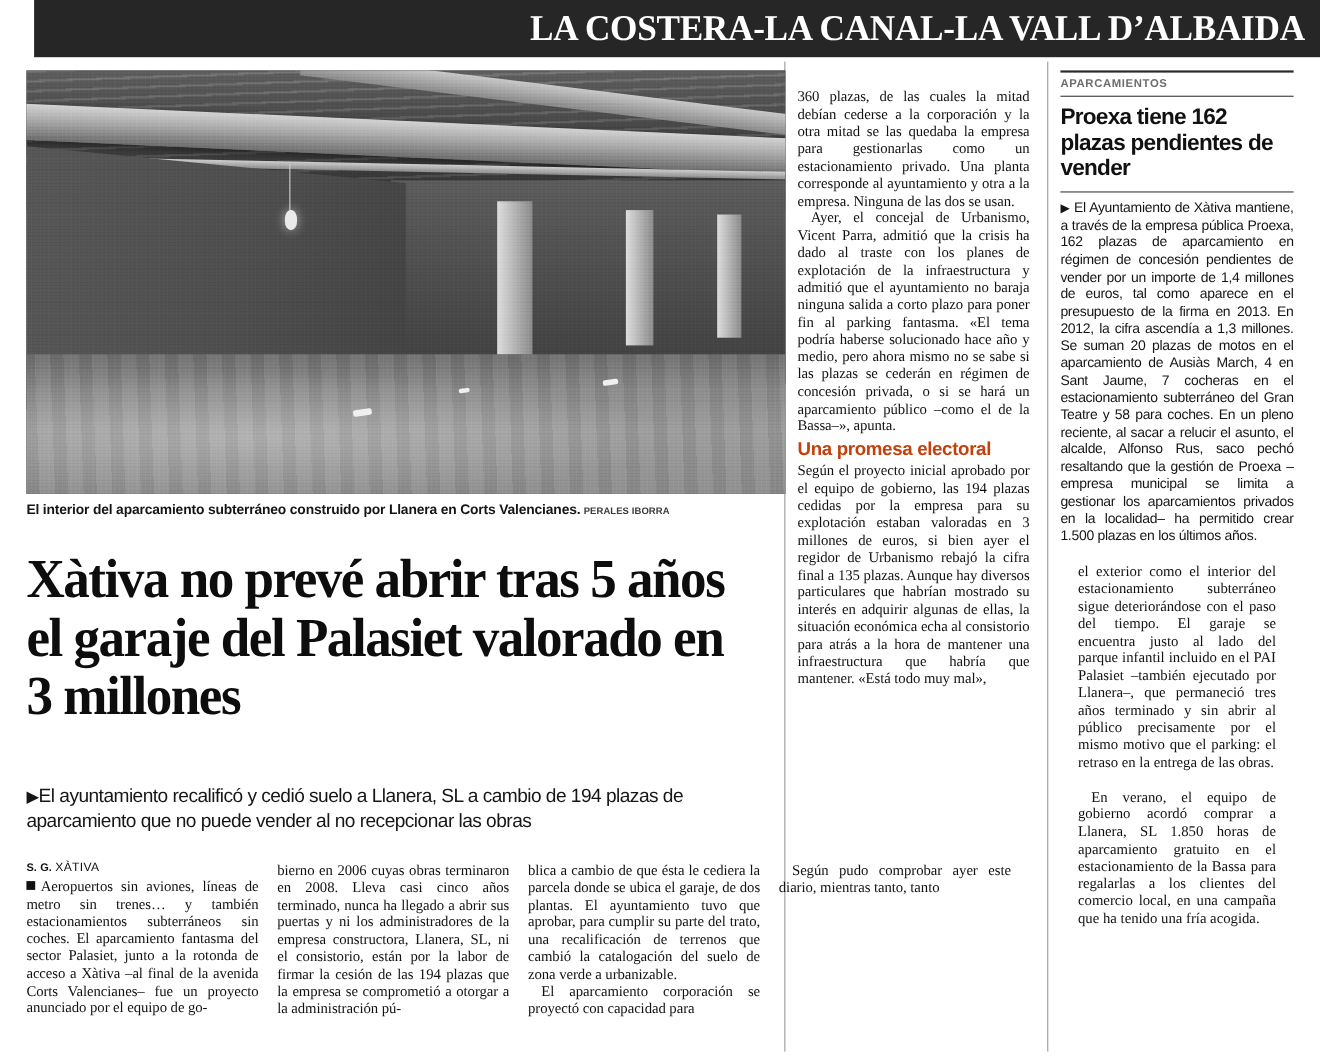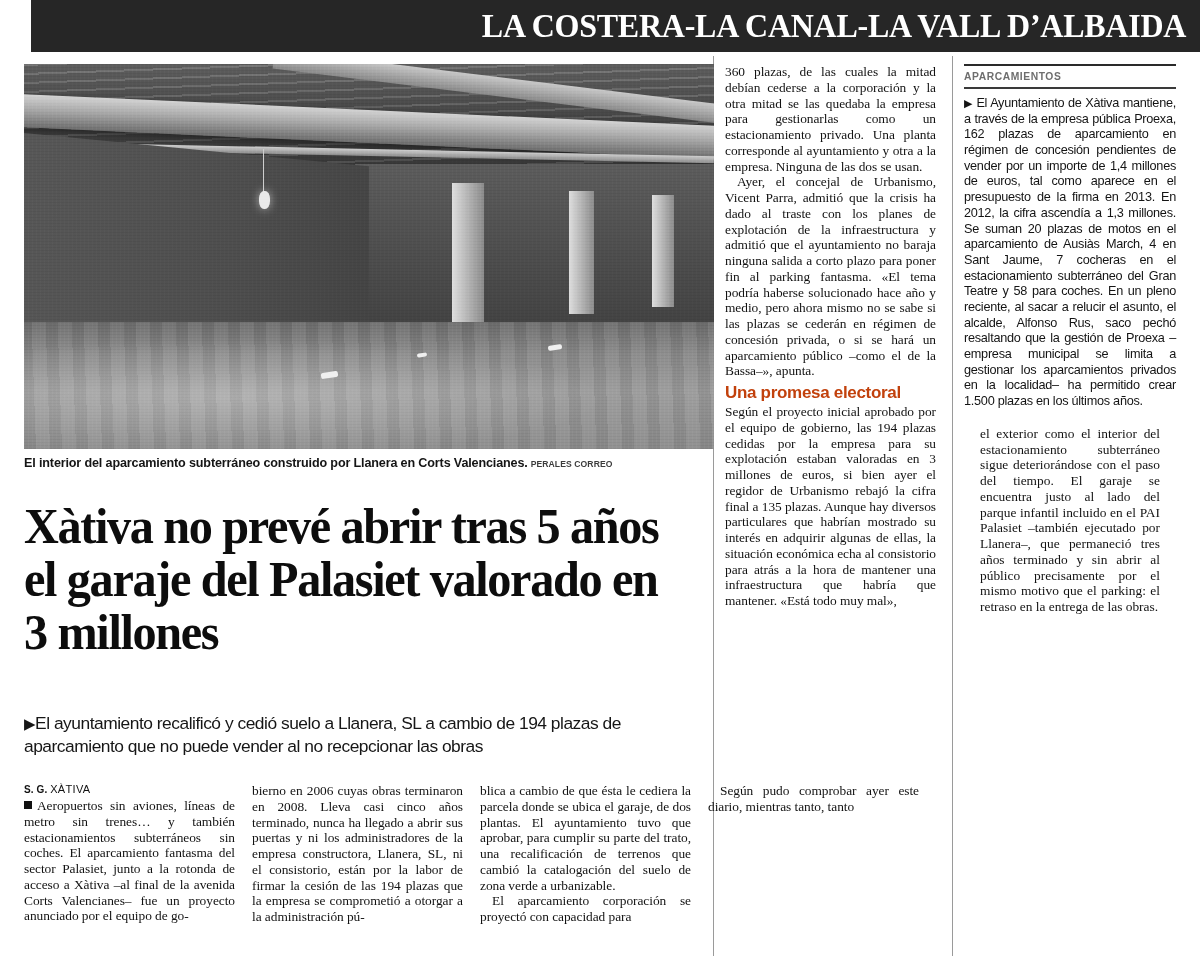--- a/index.html
+++ b/index.html
@@ -278,21 +278,21 @@
     display: inline-block;
     width: 8px; height: 8px;
     background: #111;
     margin-right: 5px;
     vertical-align: 1px;
   }
 
   
   .col-top-right {
     position: absolute;
-    left: 725px; top: 12px;
+    left: 725px; top: 28px;
     width: 211px;
     height: 700px;
   }
   .subhead {
     font-family: "Liberation Sans", sans-serif;
     font-size: 17px;
     font-weight: bold;
     letter-spacing: -.018em;
     color: #c2410c;
     margin: 4px 0 1px;
@@ -393,21 +393,21 @@
           <div class="ph-bulb"></div>
           <div class="ph-floor"></div>
           <div class="ph-debris d1"></div>
           <div class="ph-debris d2"></div>
           <div class="ph-debris d3"></div>
           <div class="ph-grain"></div>
         </div>
       </div>
 
       <div class="caption">
-        <span>El interior del aparcamiento subterráneo construido por Llanera en Corts Valencianes.</span><span class="credit">PERALES CORREO</span>
+        <span>El interior del aparcamiento subterráneo construido por Llanera en Corts Valencianes.</span><span class="credit">PERALES IBORRA</span>
       </div>
 
       <div class="headline">Xàtiva no prevé abrir tras 5 años el garaje del Palasiet valorado en 3 millones</div>
 
       <div class="standfirst">
         <span class="arrow">▶</span><span>El ayuntamiento recalificó y cedió suelo a Llanera, SL a cambio de 194 plazas de aparcamiento que no puede vender al no recepcionar las obras</span>
       </div>
 
       <div class="cols-4">
 
@@ -451,26 +451,28 @@
       <div class="subhead">Una promesa electoral</div>
       <div class="bodytext">
         <p class="first">Según el proyecto inicial aprobado por el equipo de gobierno, las 194 plazas cedidas por la empresa para su explotación estaban valoradas en 3 millones de euros, si bien ayer el regidor de Urbanismo rebajó la cifra final a 135 plazas. Aunque hay diversos particulares que  habrían mostrado su interés en adquirir algunas de ellas, la situación económica echa al consistorio para atrás a la hora de mantener una infraestructura que habría que mantener. «Está todo muy mal»,</p>
       </div>
     </div>
 
     <div class="sidebar">
       <div class="side-rule-top"></div>
       <div class="side-kicker">APARCAMIENTOS</div>
       <div class="side-rule"></div>
+      <div class="side-headline">Proexa tiene 162 plazas pendientes de vender</div>
       <div class="side-rule"></div>
 
       <div class="side-body">
         <span class="arrow">▶</span>
         <span>El Ayuntamiento de Xàtiva mantiene, a través de la empresa pública Proexa, 162 plazas de aparcamiento en régimen de concesión pendientes de vender por un importe de 1,4 millones de euros, tal como aparece en el presupuesto de la firma en 2013. En 2012, la cifra ascendía a 1,3 millones. Se suman 20 plazas de motos en el aparcamiento de Ausiàs March, 4 en Sant Jaume, 7 cocheras en el estacionamiento subterráneo del Gran Teatre y 58 para coches. En un pleno reciente, al sacar a relucir el asunto, el alcalde, Alfonso Rus, saco pechó resaltando que la gestión de Proexa –empresa municipal se limita a gestionar los aparcamientos privados en la localidad– ha permitido crear  1.500 plazas en los últimos años.</span>
       </div>
 
       <div class="side-serif">
         <p class="first">el exterior como el interior del estacionamiento subterráneo sigue deteriorándose con el paso del tiempo. El garaje se encuentra justo al lado del parque infantil incluido en el PAI Palasiet –también ejecutado por Llanera–, que permaneció tres años terminado y sin abrir al público precisamente por el mismo motivo que el parking: el retraso en la entrega de las obras.</p>
+        <p>En verano, el equipo de gobierno acordó comprar a Llanera, SL 1.850 horas de aparcamiento gratuito en el estacionamiento de la Bassa para regalarlas a los clientes del comercio local, en una campaña que ha tenido una fría acogida.</p>
       </div>
     </div>
 
   </div>
 </div>
 
 </body></html>

